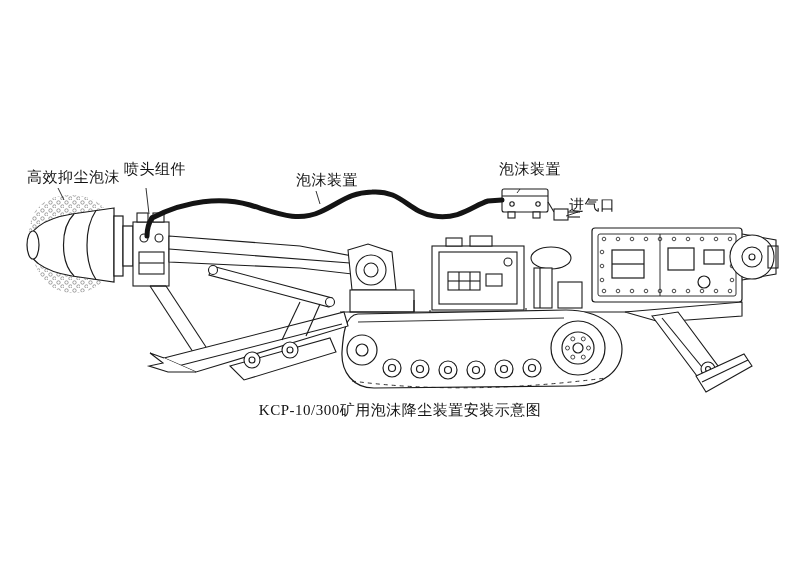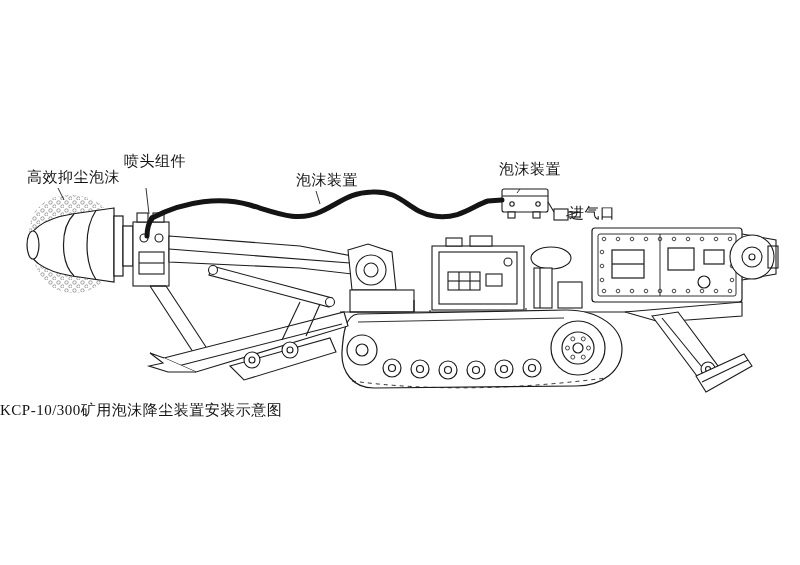--- a/index.html
+++ b/index.html
@@ -15,21 +15,21 @@
     position:absolute;
     font-size:15px;
     color:#111;
     white-space:nowrap;
     letter-spacing:0.5px;
     font-family:Liberation Mono, monospace;
   }
   .caption{
     position:absolute;
     top:401px;left:0;width:100%;
-    text-align:left;
+    text-align:center;
     font-size:15px;
     color:#111;
     letter-spacing:0.5px;
   }
 </style>
 </head>
 <body>
 
 <div id="canvas">
 
@@ -238,23 +238,23 @@
       <line x1="58" y1="188" x2="64" y2="200"></line>
       <line x1="146" y1="188" x2="149" y2="214"></line>
       <line x1="316" y1="191" x2="320" y2="204"></line>
       <line x1="520" y1="189" x2="517" y2="193"></line>
       <line x1="578" y1="212" x2="566" y2="216"></line>
     </g>
   </svg>
 
   <div class="label" style="left:27px;top:168px;">高效抑尘泡沫</div>
 
-  <div class="label" style="left:124px;top:152px;">喷头组件</div>
+  <div class="label" style="left:124px;top:160px;">喷头组件</div>
 
   <div class="label" style="left:296px;top:171px;">泡沫装置</div>
 
   <div class="label" style="left:499px;top:160px;">泡沫装置</div>
 
-  <div class="label" style="left:569px;top:204px;">进气口</div>
+  <div class="label" style="left:569px;top:196px;">进气口</div>
 
   <div class="caption">KCP-10/300矿用泡沫降尘装置安装示意图</div>
 
 </div>
 
 </body></html>

